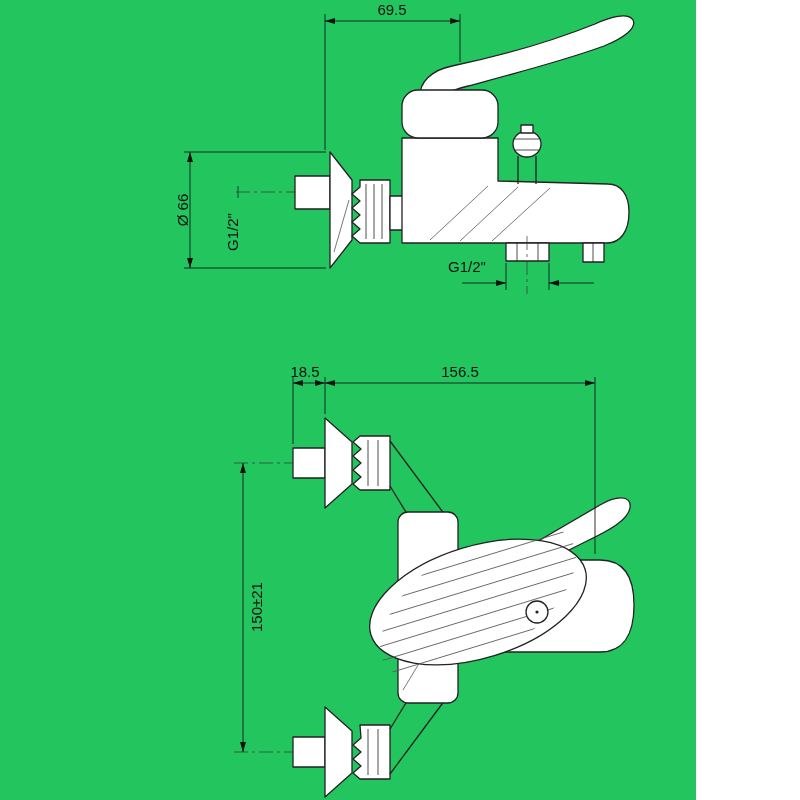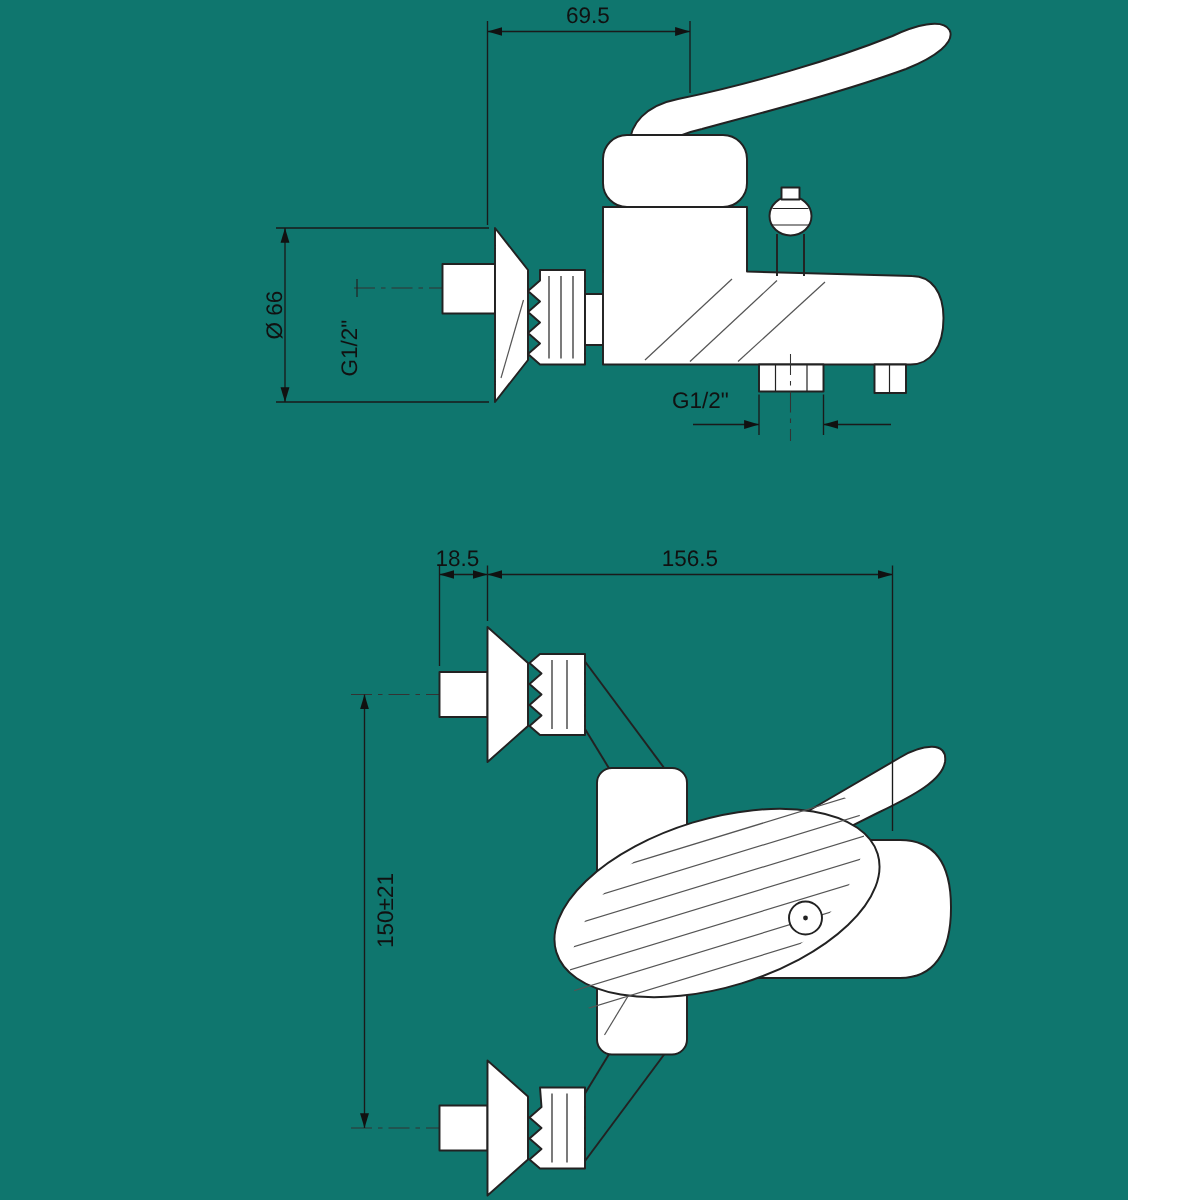--- a/index.html
+++ b/index.html
@@ -1,16 +1,16 @@
 <!DOCTYPE html>
 <html><head>
 <meta charset="utf-8">
 <style>
   html,body{margin:0;padding:0;background:#ffffff;}
-  .page{position:relative;width:752px;height:800px;background:#0f766e;overflow:hidden;}
+  .page{position:relative;width:696px;height:800px;background:#22c55e;overflow:hidden;}
   svg{position:absolute;left:0;top:0;}
   .outline{stroke:#222;stroke-width:1.3;fill:#ffffff;stroke-linejoin:round;}
   .solidline{stroke:#222;stroke-width:1.3;fill:none;stroke-linejoin:round;}
   .thin{stroke:#222;stroke-width:0.8;fill:none;}
   .dim{stroke:#1a1a1a;stroke-width:0.9;fill:none;}
   .cl{stroke:#333;stroke-width:0.7;fill:none;stroke-dasharray:14 4 3 4;}
   .hatch{stroke:#555;stroke-width:0.8;fill:none;}
   text{font-family:"Liberation Sans", sans-serif;font-size:15px;fill:#111;}
 </style>
 </head>

